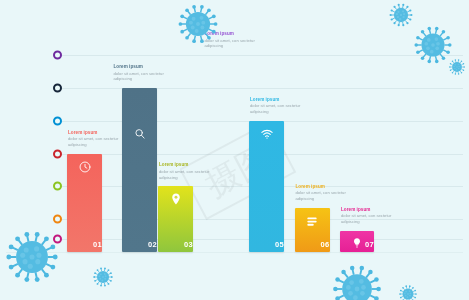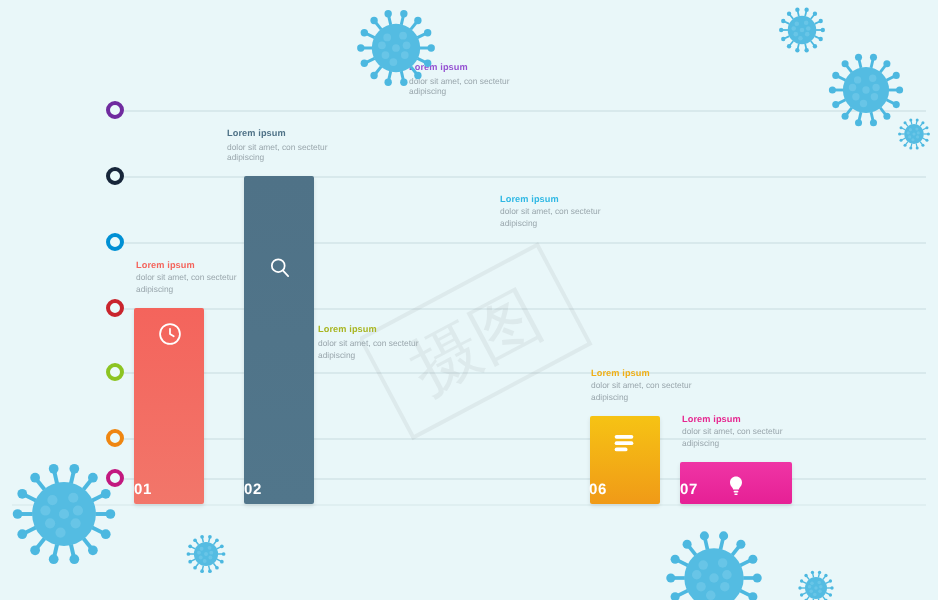--- a/index.html
+++ b/index.html
@@ -32,21 +32,21 @@
 
   .bar-group { position:absolute; bottom:48px; }
 
   .bar {
     position:absolute; bottom:0; left:0; width:100%;
     border-radius:1px;
     box-shadow:0 1px 2px rgba(0,0,0,.10);
   }
   .bar-num {
     position:absolute; bottom:3px; left:0; width:100%;
-    text-align:left; color:#fff; font-size:7.5px; font-weight:bold;
+    text-align:right; color:#fff; font-size:7.5px; font-weight:bold;
     letter-spacing:.3px;
   }
   .bar-icon {
     position:absolute; top:6px; left:0; width:100%;
     display:flex; align-items:center; justify-content:center;
     color:#fff;
   }
   .callout {
     position:absolute; width:62px; left:1px;
   }
@@ -127,48 +127,70 @@
             <circle cx="10.5" cy="10" r="5.5"></circle>
             <path d="M14.6 14.2 19 19"></path>
           </svg>
         </div>
         <div class="bar-num">02</div>
       </div>
       <div class="callout" style="left: 113.5px; top: 63.8333px; position: absolute;">
         <div class="ct" style="color: rgb(79, 114, 135);">Lorem ipsum</div>
         <div class="cb">dolor sit amet, con sectetur adipiscing</div>
       </div>
+      <div class="bar-group" style="left: 158px; width: 35px; height: 65.6667px;">
+        <div class="bar" style="height: 65.6667px; background: linear-gradient(rgb(226, 227, 27), rgb(143, 198, 61));"></div>
+        <div class="bar-icon">
+          <svg width="14" height="14" viewBox="0 0 24 24">
+            <path fill="#ffffff" d="M12 2.4c-3.6 0-6.5 2.9-6.5 6.5 0 4.8 6.5 12.4 6.5 12.4s6.5-7.6 6.5-12.4c0-3.6-2.9-6.5-6.5-6.5z"></path>
+            <circle cx="12" cy="8.9" r="2.5" fill="#d6d84a"></circle>
+          </svg>
+        </div>
+        <div class="bar-num">03</div>
+      </div>
       <div class="callout" style="left: 159px; top: 162.333px; position: absolute;">
         <div class="ct" style="color: rgb(168, 181, 33);">Lorem ipsum</div>
         <div class="cb">dolor sit amet, con sectetur adipiscing</div>
       </div>
       <div class="callout" style="left: 204.5px; top: 31px; position: absolute;">
         <div class="ct" style="color: rgb(149, 81, 210);">Lorem ipsum</div>
         <div class="cb">dolor sit amet, con sectetur adipiscing</div>
+      </div>
+      <div class="bar-group" style="left: 249px; width: 35px; height: 131.333px;">
+        <div class="bar" style="height: 131.333px; background: linear-gradient(rgb(47, 184, 228), rgb(49, 183, 224));"></div>
+        <div class="bar-icon">
+          <svg width="14" height="14" viewBox="0 0 24 24" fill="none" stroke="#ffffff" stroke-width="1.8" stroke-linecap="round">
+            <path d="M3.2 9.2a13 13 0 0 1 17.6 0"></path>
+            <path d="M6.4 12.6a8.5 8.5 0 0 1 11.2 0"></path>
+            <path d="M9.5 16a4.1 4.1 0 0 1 5 0"></path>
+            <circle cx="12" cy="19" r="1.1" fill="#ffffff" stroke="none"></circle>
+          </svg>
+        </div>
+        <div class="bar-num">05</div>
       </div>
       <div class="callout" style="left: 250px; top: 96.6667px; position: absolute;">
         <div class="ct" style="color: rgb(47, 184, 228);">Lorem ipsum</div>
         <div class="cb">dolor sit amet, con sectetur adipiscing</div>
       </div>
       <div class="bar-group" style="left: 294.5px; width: 35px; height: 44.325px; margin-top: 44px;">
         <div class="bar" style="height: 44.325px; background: linear-gradient(rgb(246, 195, 20), rgb(240, 154, 23));"></div>
         <div class="bar-icon">
           <svg width="14" height="14" viewBox="0 0 24 24">
             <rect x="4" y="6" width="16" height="3.2" rx="1.6" fill="#ffffff"></rect>
             <rect x="4" y="11.4" width="16" height="3.2" rx="1.6" fill="#ffffff"></rect>
             <rect x="4" y="16.8" width="11" height="3.2" rx="1.6" fill="#ffffff"></rect>
           </svg>
         </div>
         <div class="bar-num">06</div>
       </div>
       <div class="callout" style="left: 295.5px; top: 183.675px; position: absolute;">
         <div class="ct" style="color: rgb(239, 175, 23);">Lorem ipsum</div>
         <div class="cb">dolor sit amet, con sectetur adipiscing</div>
       </div>
-      <div class="bar-group" style="left: 340px; width: 56px; height: 21.3417px;">
+      <div class="bar-group" style="left: 340px; width: 34px; height: 21.3417px;">
         <div class="bar" style="height: 21.3417px; background: linear-gradient(rgb(239, 53, 165), rgb(230, 32, 149));"></div>
         <div class="bar-icon">
           <svg width="12" height="12" viewBox="0 0 24 24">
             <path fill="#ffffff" d="M12 2.6c-3.4 0-6 2.6-6 5.9 0 2.3 1.2 3.8 2.2 5 .6.7.9 1.2.9 1.9h5.8c0-.7.3-1.2.9-1.9 1-1.2 2.2-2.7 2.2-5 0-3.3-2.6-5.9-6-5.9z"></path>
             <rect x="9.6" y="16.8" width="4.8" height="1.7" rx=".8" fill="#ffffff"></rect>
             <rect x="10.3" y="19.4" width="3.4" height="1.6" rx=".8" fill="#ffffff"></rect>
           </svg>
         </div>
         <div class="bar-num">07</div>
       </div>

